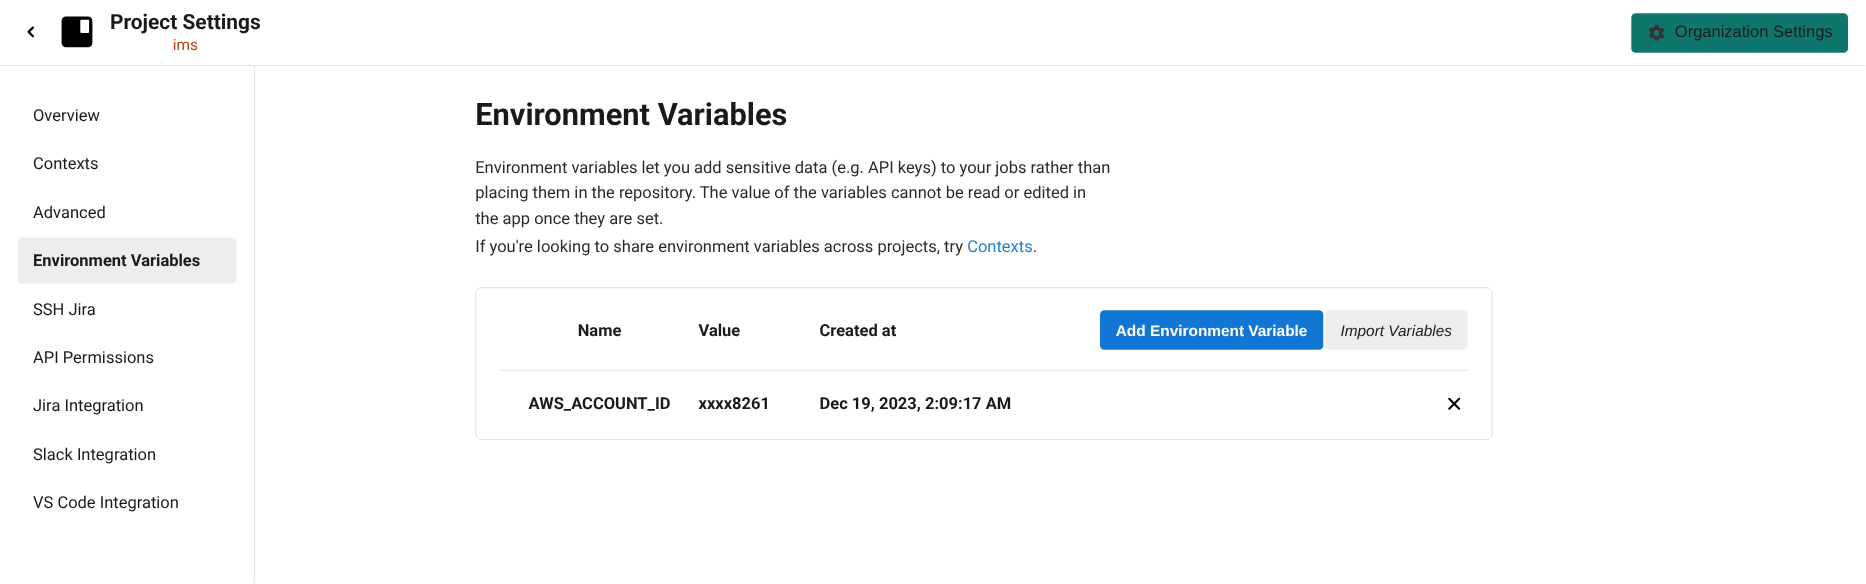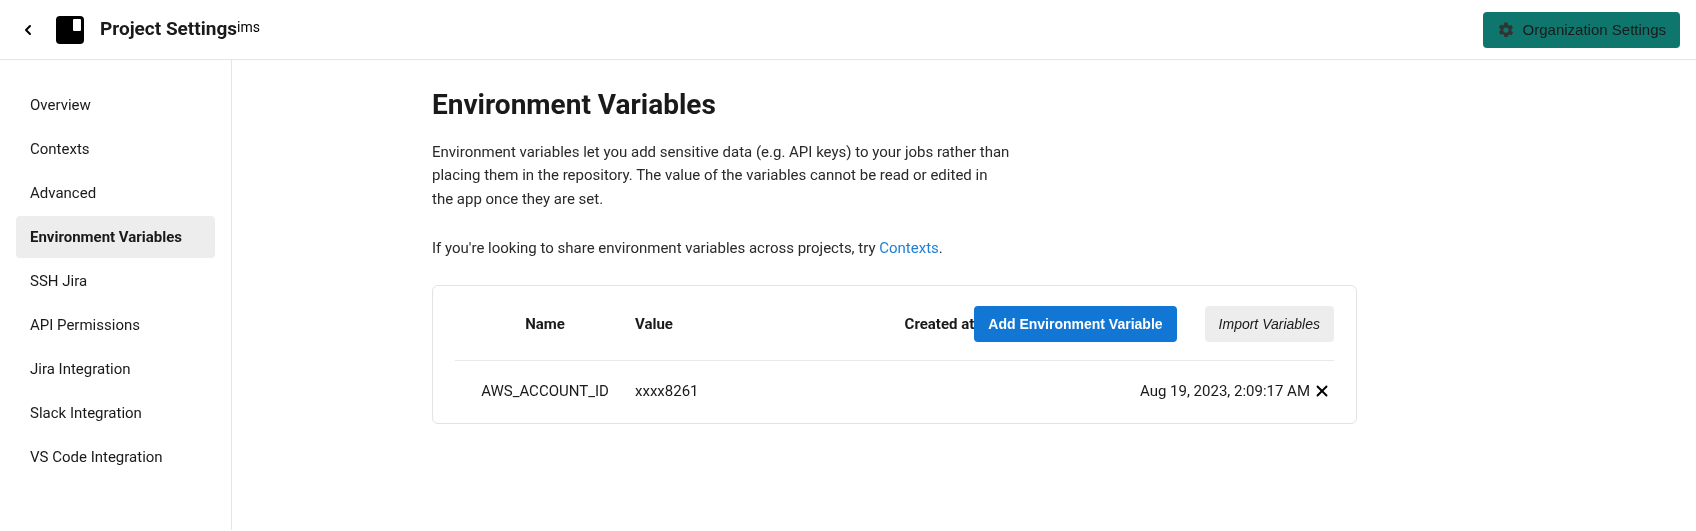--- a/index.html
+++ b/index.html
@@ -45,30 +45,31 @@
       padding: 3px;
     }
     .project-icon-inner {
       width: 8px;
       height: 12px;
       background: #fff;
       border-radius: 1px;
     }
     .title-block {
       display: flex;
-      flex-direction: row;
+      flex-direction: column;
+      text-align: center;
     }
     .title-main {
       font-size: 19px;
       font-weight: 700;
       line-height: 1.2;
     }
     .title-sub {
       font-size: 14px;
-      color: #000000;
+      color: #c2410c;
       line-height: 1.3;
     }
     .org-settings-btn {
       background: #0f766e;
       border: none;
       border-radius: 4px;
       padding: 9px 14px;
       font-size: 15px;
       font-weight: 500;
       color: #1a1a1a;
@@ -105,21 +106,21 @@
     .page-title {
       font-size: 28px;
       font-weight: 700;
       margin-bottom: 20px;
     }
     .description {
       font-size: 15px;
       line-height: 1.55;
       color: #2a2a2a;
       max-width: 580px;
-      margin-bottom: 28px;
+      margin-bottom: 4px;
     }
     .description2 {
       font-size: 15px;
       color: #2a2a2a;
       margin-bottom: 28px;
     }
     .link {
       color: #1f7fd6;
       text-decoration: none;
       cursor: pointer;
@@ -136,24 +137,24 @@
       align-items: center;
       padding-bottom: 18px;
       border-bottom: 1px solid #e8e8e8;
     }
     .col {
       font-weight: 700;
       font-size: 15px;
     }
     .col-name { width: 180px; text-align: center; }
     .col-value { width: 110px; }
-    .col-created { flex: 1; text-align: right; }
+    .col-created { flex: 1; }
     .card-actions {
       display: flex;
-      gap: 28px;
+      gap: 2px;
     }
     .btn-primary {
       background: #1277d4;
       color: #fff;
       border: none;
       border-radius: 4px;
       padding: 10px 14px;
       font-size: 14px;
       font-weight: 600;
       cursor: pointer;
@@ -169,21 +170,21 @@
       cursor: pointer;
       font-style: italic;
     }
     .row {
       display: flex;
       align-items: center;
       padding-top: 18px;
       font-size: 15px;
     }
     .row .col-name, .row .col-value, .row .col-created {
-      font-weight: 400;
+      font-weight: 700;
     }
     .delete-btn {
       cursor: pointer;
       width: 24px;
       height: 24px;
       display: flex;
       align-items: center;
       justify-content: center;
       font-size: 22px;
       font-weight: 400;
@@ -241,21 +242,21 @@
         <div class="col col-value">Value</div>
         <div class="col col-created">Created at</div>
         <div class="card-actions">
           <button class="btn-primary">Add Environment Variable</button>
           <button class="btn-secondary">Import Variables</button>
         </div>
       </div>
       <div class="row">
         <div class="col-name">AWS_ACCOUNT_ID</div>
         <div class="col-value">xxxx8261</div>
-        <div class="col-created">Aug 19, 2023, 2:09:17 AM</div>
+        <div class="col-created">Dec 19, 2023, 2:09:17 AM</div>
         <div class="delete-btn">
           <svg width="18" height="18" viewBox="0 0 24 24" fill="none" stroke="#000" stroke-width="2.5" stroke-linecap="round">
               <line x1="18" y1="6" x2="6" y2="18"></line>
               <line x1="6" y1="6" x2="18" y2="18"></line>
             </svg>
         </div>
       </div>
     </div>
   </main>
 </div>

